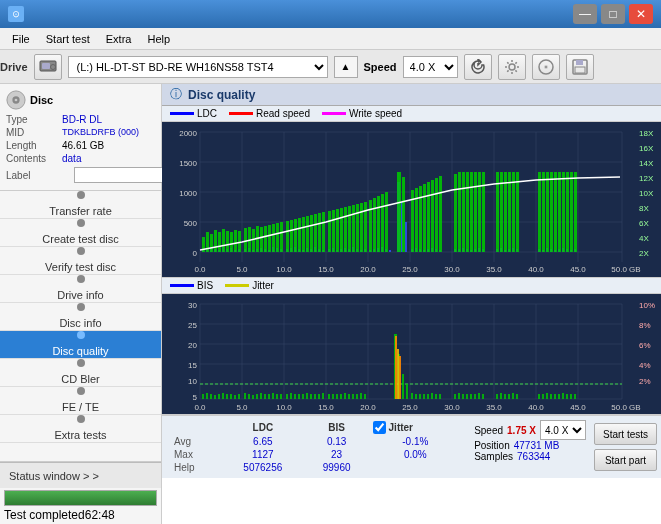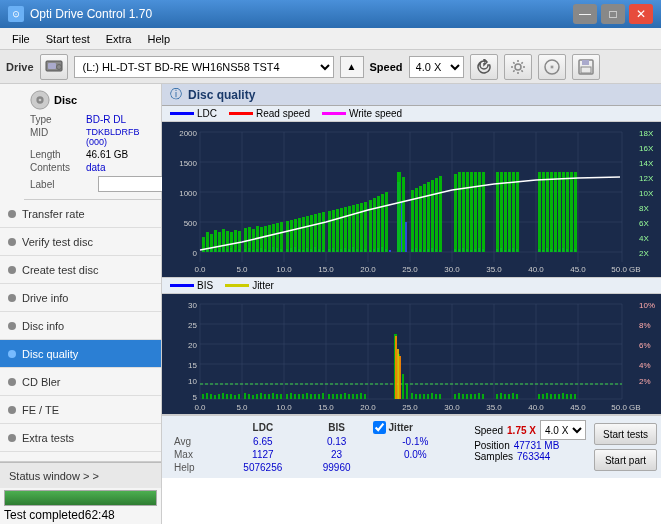--- a/index.html
+++ b/index.html
@@ -33,21 +33,21 @@
       border-bottom: 1px solid #ccc;
     }
     .menu-item { padding: 2px 8px; cursor: pointer; font-size: 11px; }
 
     
     .drive-bar {
       background: #e8e8e8;
       height: 34px;
       display: flex;
       align-items: center;
-      padding: 0 6px;
+      padding: 0 0;
       gap: 6px;
       border-bottom: 1px solid #ccc;
     }
     .drive-label { font-size: 11px; font-weight: bold; color: #333; }
     .drive-select {
       height: 22px;
       border: 1px solid #aaa;
       background: white;
       font-size: 11px;
       padding: 0 4px;
@@ -71,21 +71,20 @@
       background: #f5f5f5;
       border-right: 1px solid #ccc;
       display: flex;
       flex-direction: column;
     }
 
     
     .disc-info-panel {
       padding: 6px;
       border-bottom: 1px solid #ccc;
-      margin-left: 24px;
     }
     .disc-header { display: flex; align-items: center; gap: 4px; margin-bottom: 4px; }
     .disc-icon { width: 20px; height: 20px; }
     .disc-title { font-size: 11px; font-weight: bold; }
     .disc-row { display: flex; gap: 4px; margin-bottom: 2px; font-size: 10px; }
     .disc-row-label { color: #555; width: 52px; flex-shrink: 0; }
     .disc-row-value { color: #0000cc; font-weight: 500; }
     .disc-row-value.black { color: #000; }
     .label-row { display: flex; align-items: center; gap: 16px; margin-top: 2px; font-size: 10px; }
     .label-input { width: 90px; height: 16px; border: 1px solid #aaa; font-size: 10px; padding: 0 2px; }
@@ -96,20 +95,21 @@
     .nav-item {
       height: 28px;
       display: flex;
       align-items: center;
       padding: 0 8px;
       gap: 6px;
       cursor: pointer;
       border-bottom: 1px solid #ddd;
       font-size: 11px;
       color: #333;
+      flex-direction: column;
     }
     .nav-item.active { background: #2b7fd4; color: white; }
     .nav-dot { width: 8px; height: 8px; border-radius: 50%; background: #888; flex-shrink: 0; }
     .nav-item.active .nav-dot { background: #7bf; }
 
     
     .sidebar-bottom {
       border-top: 1px solid #ccc;
     }
     .status-window-btn {
@@ -222,21 +222,20 @@
     .white-curve { fill: none; stroke: white; stroke-width: 1.5; }
     .right-axis { fill: #99ff99; font-size: 8px; }
     .right-axis-bis { fill: #ffaaaa; font-size: 8px; }
   </style>
 </head>
 <body>
 
 <div class="title-bar">
   <div class="title-bar-left">
     <div class="title-icon">⊙</div>
-    <span>Opti Drive Control 1.70</span>
   </div>
   <div class="title-controls">
     <button class="title-btn title-btn-min">—</button>
     <button class="title-btn title-btn-max">□</button>
     <button class="title-btn title-btn-close">✕</button>
   </div>
 </div>
 
 <div class="menu-bar">
   <span class="menu-item">File</span>
@@ -329,25 +328,25 @@
       </div>
     </div>
 
     <div class="nav-items">
       <div class="nav-item">
         <div class="nav-dot"></div>
         <span>Transfer rate</span>
       </div>
       <div class="nav-item">
         <div class="nav-dot"></div>
-        <span>Verify test disc</span>
+        <span>Create test disc</span>
       </div>
       <div class="nav-item">
         <div class="nav-dot"></div>
-        <span>Create test disc</span>
+        <span>Verify test disc</span>
       </div>
       <div class="nav-item">
         <div class="nav-dot"></div>
         <span>Drive info</span>
       </div>
       <div class="nav-item">
         <div class="nav-dot"></div>
         <span>Disc info</span>
       </div>
       <div class="nav-item active">

